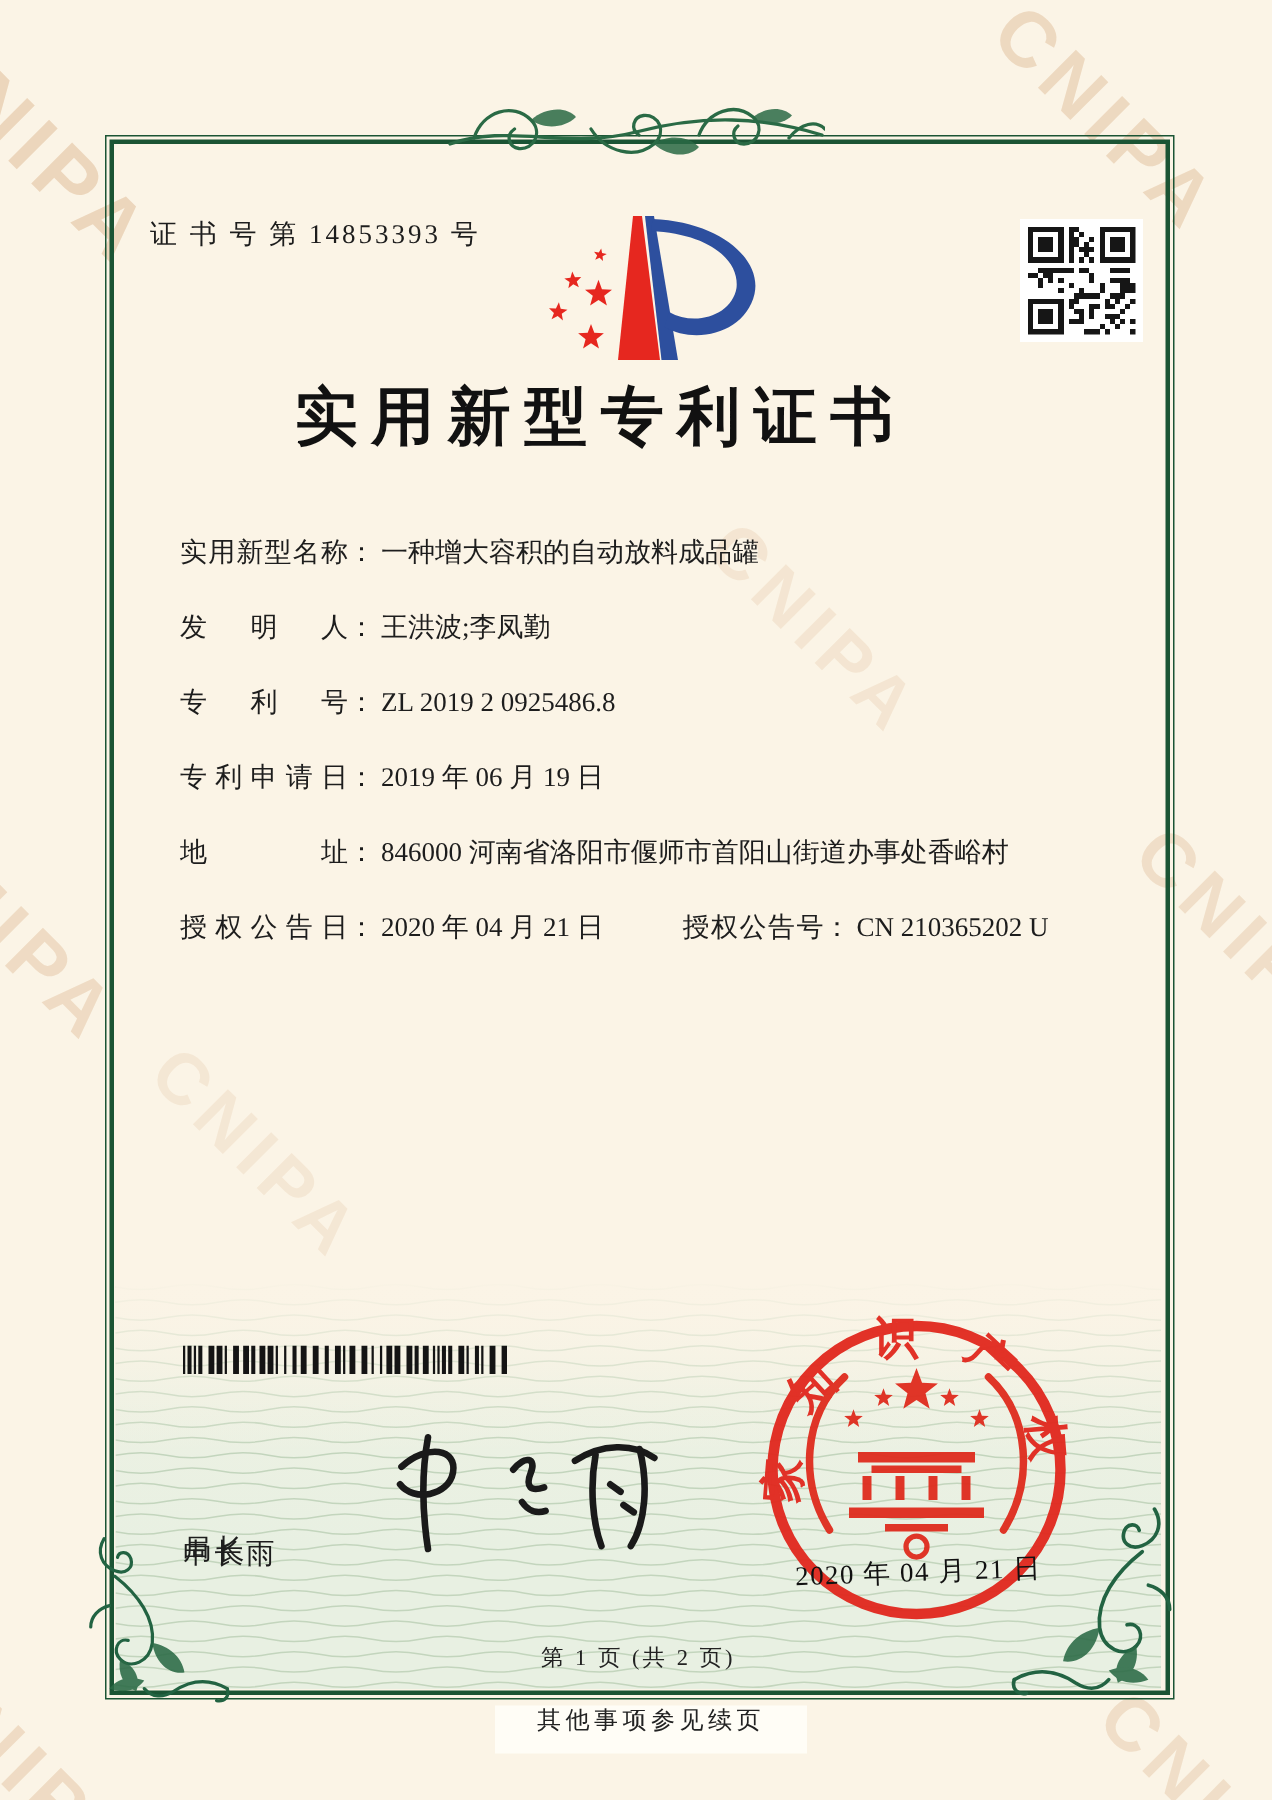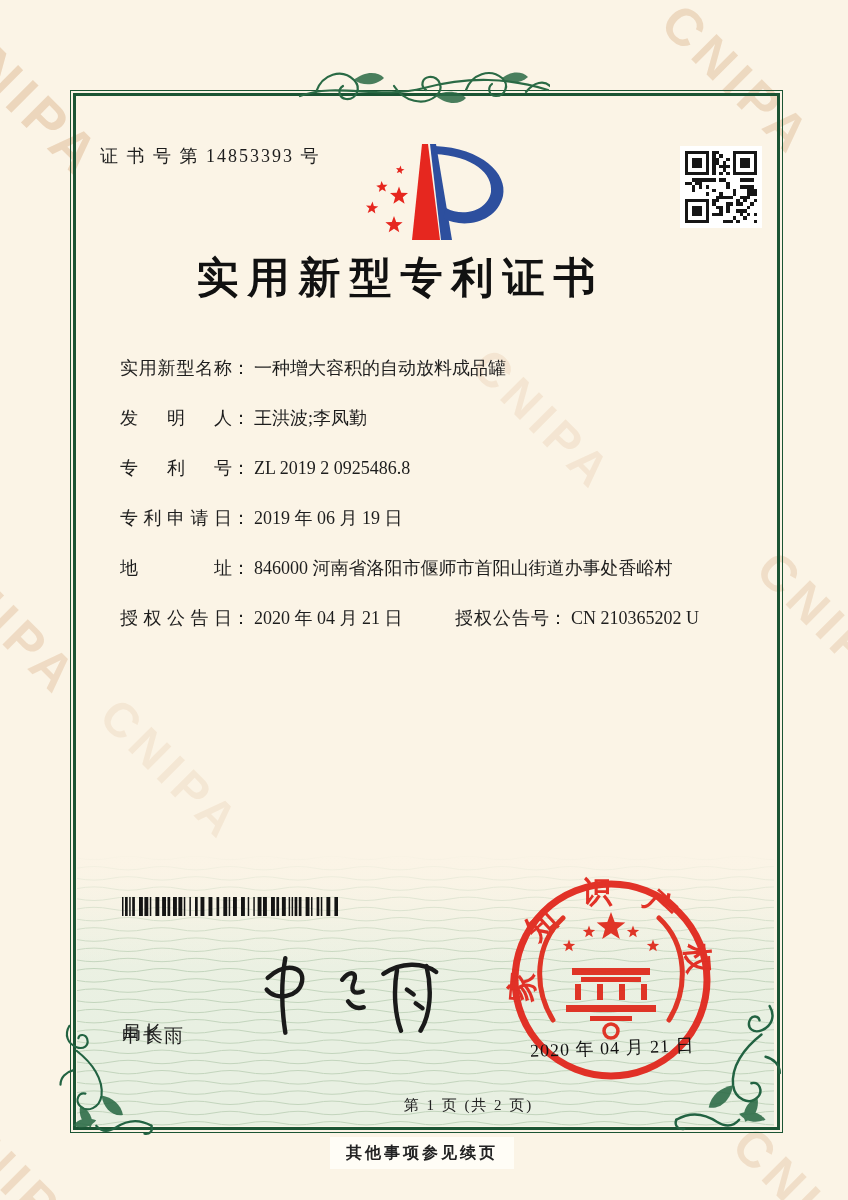--- a/index.html
+++ b/index.html
@@ -55,24 +55,24 @@
   .barcode{position:absolute;left:122px;top:897px;}
   
   .sig-title{position:absolute;left:122px;top:1020px;font-size:19px;letter-spacing:3px;}
   .sig-name{position:absolute;left:122px;top:1011px;font-size:19px;letter-spacing:2px;margin-top:12px;}
   .signature{position:absolute;left:252px;top:946px;width:196px;height:94px;}
   
   .seal{position:absolute;left:505px;top:874px;width:212px;height:212px;opacity:.94;}
   .seal-date{position:absolute;left:530px;top:1036px;font-size:18px;letter-spacing:1px;
              color:#111;transform:rotate(-2deg);}
   .pagination{position:absolute;left:70px;top:1096px;width:711px;text-align:center;
-              font-size:15px;letter-spacing:2px;color:#222;padding-left:43px;}
-  .footer-box{position:absolute;left:330px;top:1137px;width:184px;height:32px;background:#fffdf6;
-              display:flex;align-items:center;justify-content:center;font-size:16px;
-              letter-spacing:3px;color:#222;font-weight:bold;}
+              font-size:15px;letter-spacing:2px;color:#222;}
+  .footer-box{position:absolute;left:330px;top:1137px;width:208px;height:32px;background:#fffdf6;
+              display:flex;justify-content:center;font-size:16px;
+              letter-spacing:3px;color:#222;}
 </style>
 </head>
 <body>
 
 <div class="page">
 
   <span class="wm wm1">CNIPA</span>
   <span class="wm wm2">CNIPA</span>
   <span class="wm wm3">CNIPA</span>
   <span class="wm wm4">CNIPA</span>

